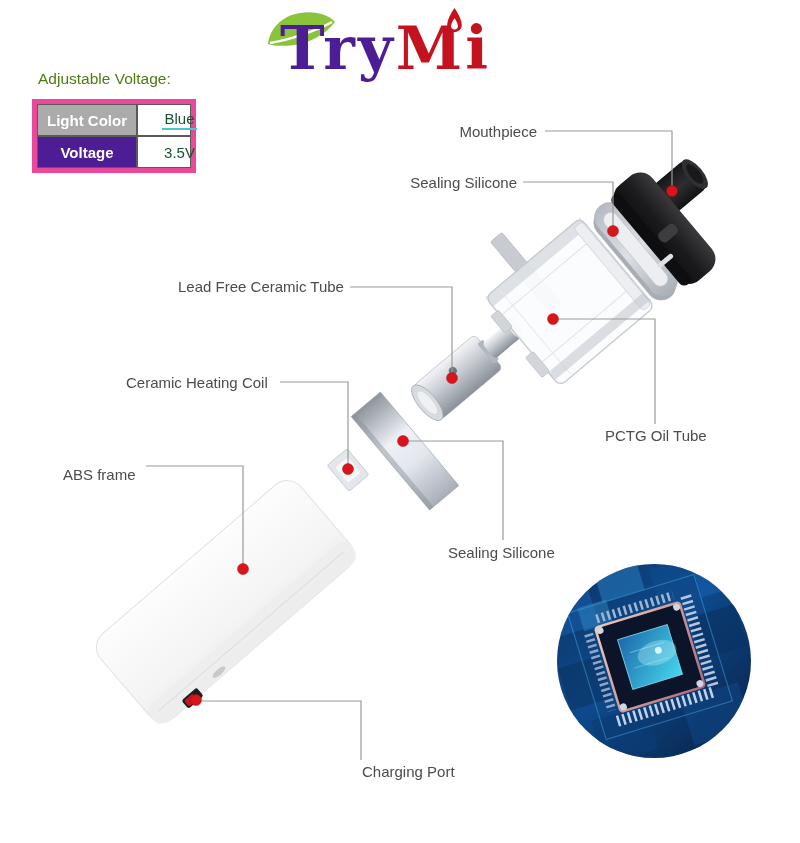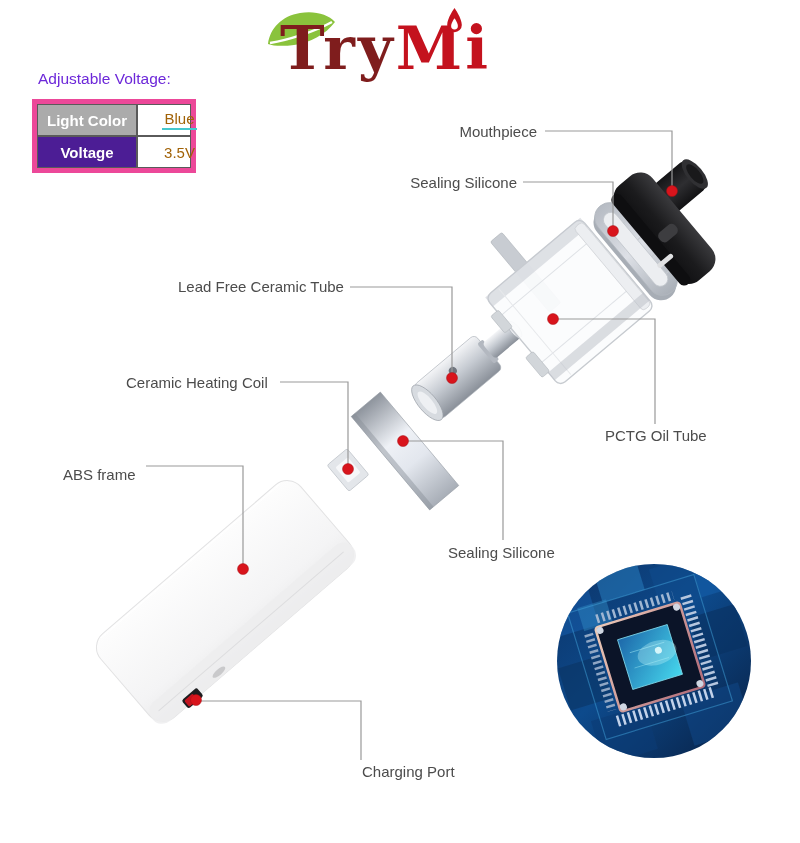--- a/index.html
+++ b/index.html
@@ -3,33 +3,33 @@
 <meta charset="utf-8">
 <style>
   html,body{margin:0;padding:0;background:#fff;}
   .stage{position:relative;width:800px;height:843px;background:#ffffff;overflow:hidden;
          font-family:"Liberation Sans", sans-serif;}
   .diagram-svg{position:absolute;left:0;top:0;}
   
   .logo{position:absolute;left:268px;top:6px;width:240px;height:86px;}
   .logo-text{position:absolute;left:12px;top:12px;font-family:"DejaVu Serif", serif;
              font-weight:bold;font-size:60px;line-height:1;letter-spacing:3px;white-space:nowrap;}
-  .logo-black{color:#7f1d1d;}
+  .logo-black{color:#4c1d95;}
   .logo-red{color:#c4121e;}
   .leaf{position:absolute;left:-2px;top:4px;}
   .flame{position:absolute;left:178px;top:2px;}
   
-  .volt-title{position:absolute;left:38px;top:70px;font-size:15.5px;color:#6d28d9;}
+  .volt-title{position:absolute;left:38px;top:70px;font-size:15.5px;color:#4d7c0f;}
   .volt-table{position:absolute;left:32px;top:99px;border:5px solid #ec4899;
               display:grid;grid-template-columns:100px 54px;grid-auto-rows:32px;}
   .volt-cell{display:flex;align-items:center;justify-content:center;font-size:15px;
              border:0.5px solid #5a5a5a;}
   .cell-lightcolor{background:#ababab;color:#ffffff;font-weight:600;}
   .cell-voltage{background:#4c1d95;color:#ffffff;font-weight:600;}
-  .cell-value{background:#ffffff;color:#a16207;padding-left:31px;}
+  .cell-value{background:#ffffff;color:#14532d;padding-left:31px;}
   .blue-underline{border-bottom:2px solid #45c8ce;padding:0 2px 1px 2px;}
   
   .part-label{position:absolute;font-size:15px;color:#4c4c4c;white-space:nowrap;}
   .lbl-mouthpiece{right:263px;top:123px;text-align:center;}
   .lbl-seal-top{right:283px;top:174px;}
   .lbl-airflow{left:178px;top:278px;}
   .lbl-coil{left:126px;top:374px;}
   .lbl-abs{left:63px;top:458px;margin-top:8px;}
   .lbl-pctg{left:605px;top:427px;}
   .lbl-seal-bottom{left:448px;top:544px;}

